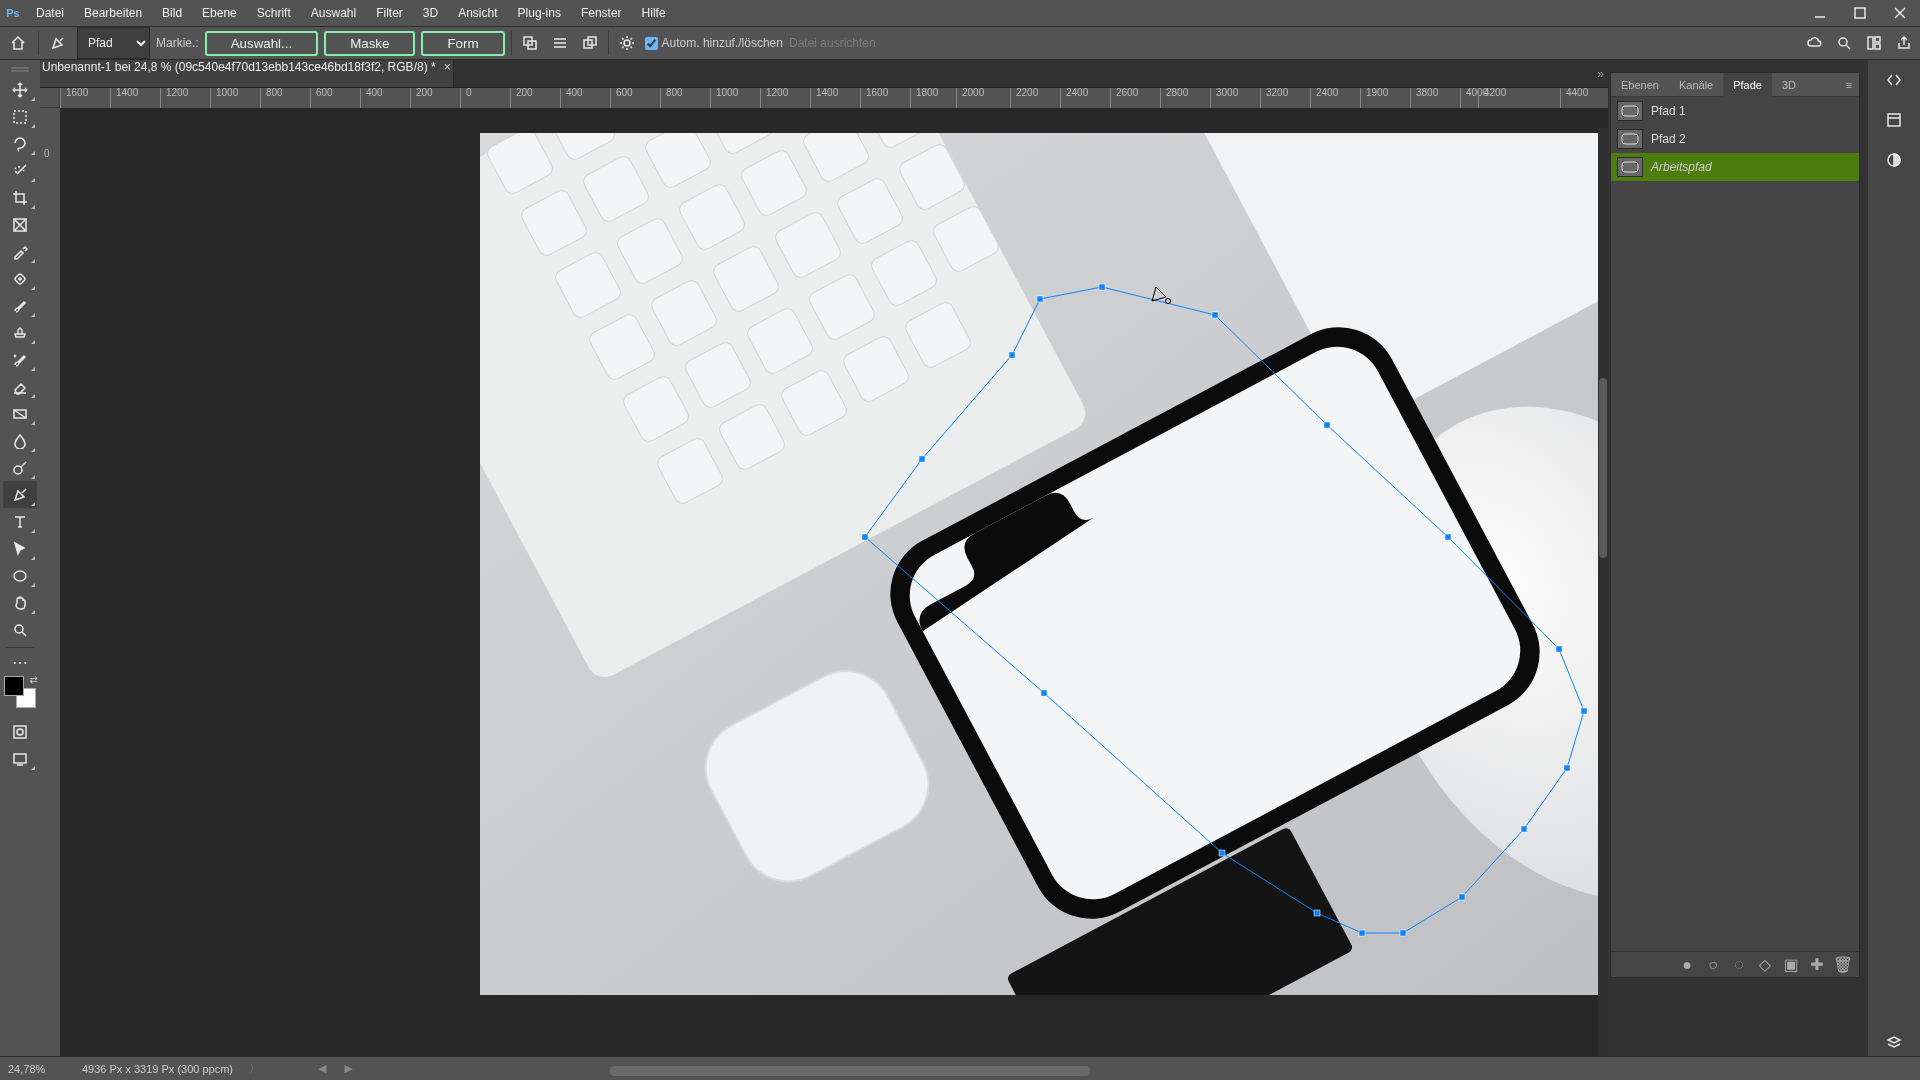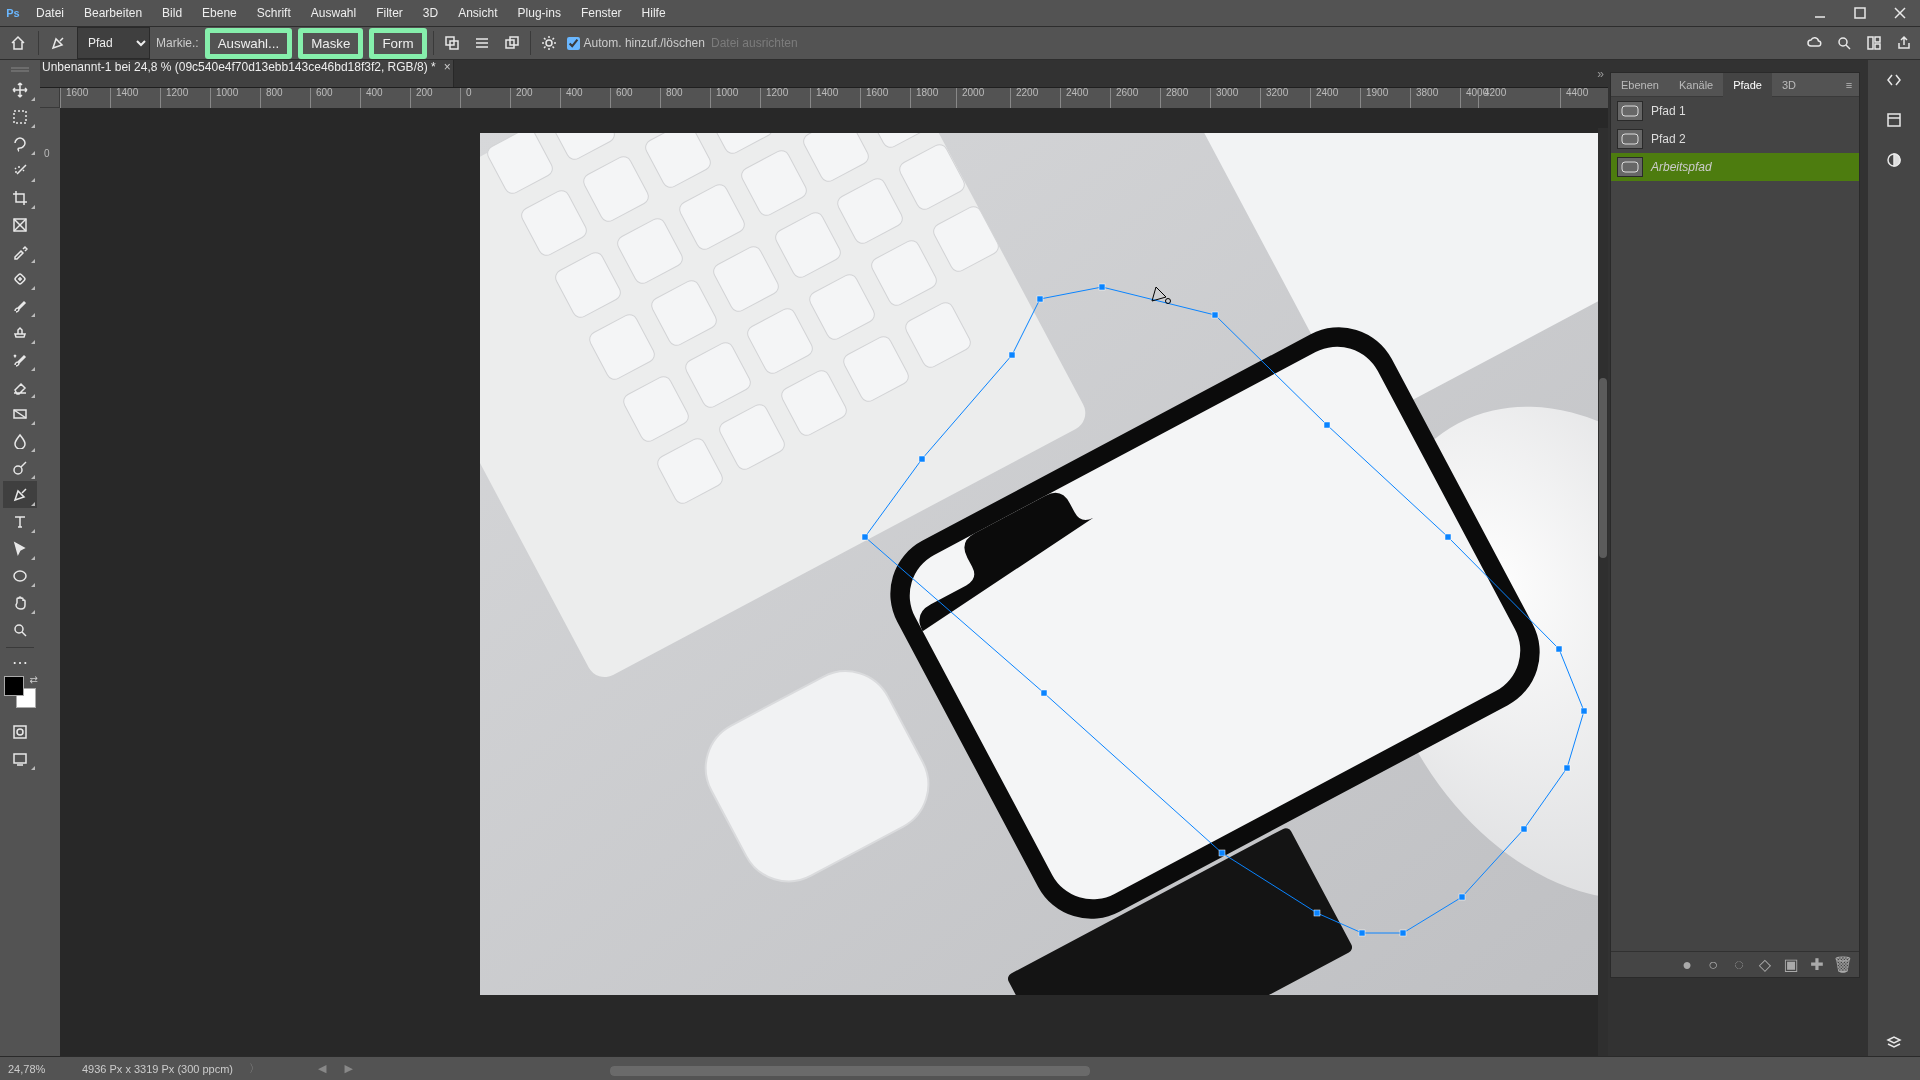--- a/index.html
+++ b/index.html
@@ -10,21 +10,21 @@
 .menubar .ps-logo { width: 26px; height: 26px; display:flex; align-items:center; justify-content:center; color:#6ab7ff; font-weight:bold; font-size:11px;}
 .menubar .menu-item { padding: 0 10px; line-height:26px; color:#eee; }
 .menubar .winctrl { margin-left:auto; display:flex; }
 .menubar .winbtn { width:40px; height:26px; display:flex; align-items:center; justify-content:center; color:#ccc; }
 
 
 .optbar { height: 34px; background: #535353; border-top:1px solid #2d2d2d; border-bottom:1px solid #2d2d2d; display:flex; align-items:center; font-size:12px; padding:0 4px; gap:6px;}
 .optbar .icon-well { width:28px; height:28px; display:flex; align-items:center; justify-content:center; }
 .optbar .pen-tool-badge { width:26px; height:26px; display:flex; align-items:center; justify-content:center; }
 .optbar select { background:#3f3f3f; color:#eee; border:1px solid #2a2a2a; font-size:12px; height:32px; padding:0 20px 0 6px;}
-.optbar .optbtn { padding:3px 8px; border:5px solid #86efac; border-radius:3px; background:#535353; color:#eee; }
+.optbar .optbtn { padding:3px 24px; border:2px solid #86efac; border-radius:3px; background:#535353; color:#eee; }
 .optbar .sep { width:1px; height:24px; background:#3a3a3a; }
 .optbar .sq { width:24px; height:24px; display:flex; align-items:center; justify-content:center; border:1px solid transparent; }
 .optbar label.ck { display:flex; align-items:center; gap:4px; }
 .optbar input[type=checkbox]{ accent-color:#6ab7ff; width:13px; height:13px;}
 .optbar .dim { color:#7c7c7c; }
 .optbar .spacer { flex:1; }
 
 
 .tabrow { height: 28px; background:#323232; display:flex; align-items:stretch; font-size:12px; border-bottom:1px solid #1f1f1f;}
 .doc-tab { background:#414141; display:flex; align-items:flex-start; padding:0 2px; gap:8px; border-right:1px solid #282828; color:#eee;}

